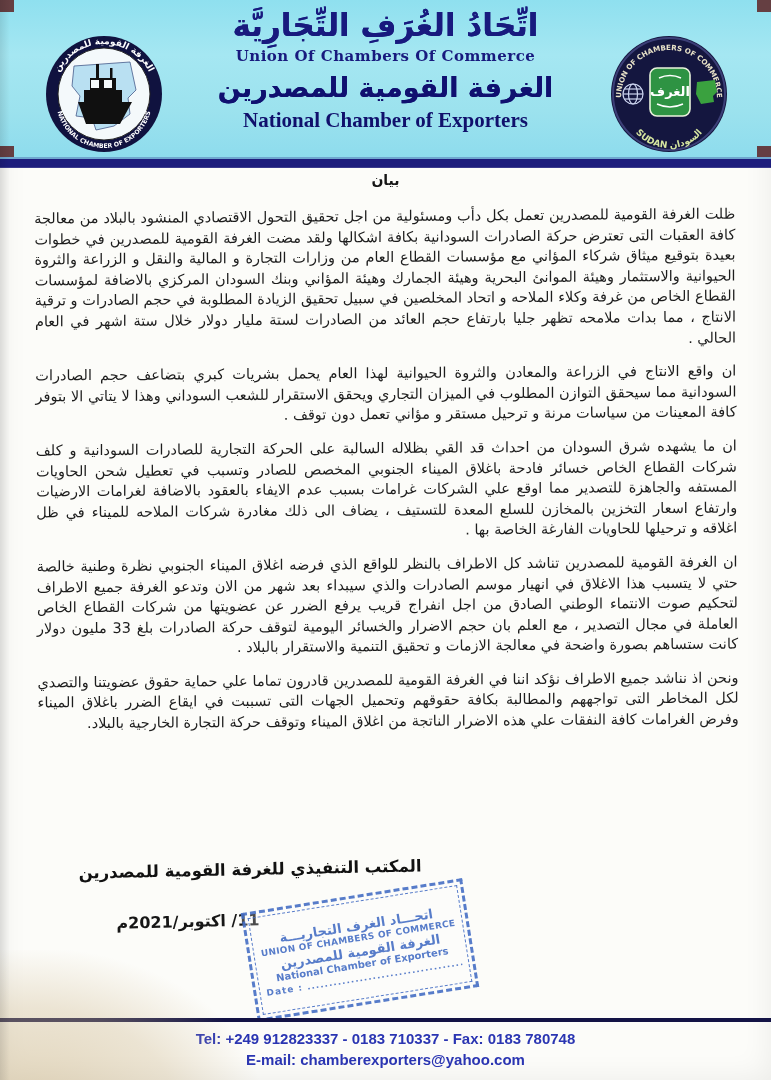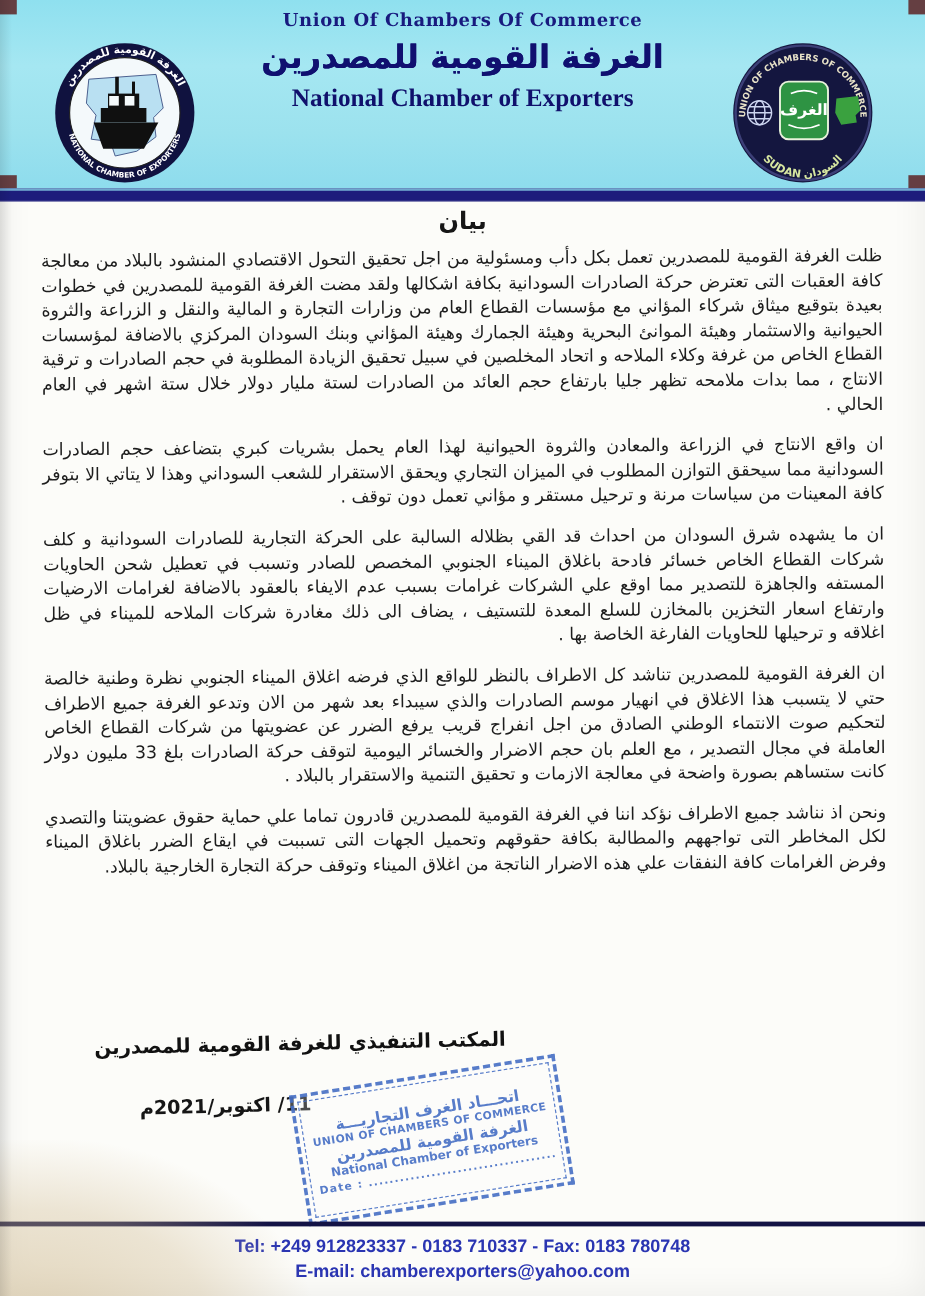--- a/index.html
+++ b/index.html
@@ -41,21 +41,21 @@
   .logo { position:absolute; top:34px; width:120px; height:120px; }
   .logo.left { left:44px; }
   .logo.right { right:42px; }
   .header-bar {
     position:absolute; top:157px; left:0; right:0; height:10px;
     background:#1d1d7c; border-top:2px solid #6fa7cf; box-shadow:0 1px 0 #3a3a8c;
   }
   
   .doc-title {
     position:absolute; top:172px; left:0; right:0; text-align:center;
-    font-size:20px; font-weight:bold; color:#161616; direction:rtl;
+    font-size:14px; font-weight:bold; color:#161616; direction:rtl;
   }
   .body-text {
     position:absolute; top:206px; left:36px; right:34px;
     direction:rtl; text-align:justify; color:#1d1d1d;
     font-size:14.5px; line-height:20.6px;
     transform:rotate(-0.4deg);
   }
   .para { margin-bottom:13px; }
   .signature {
     position:absolute; top:860px; left:55px; width:390px; text-align:center;
@@ -165,20 +165,21 @@
         <g>
           <rect x="-19" y="-26" width="40" height="48" rx="7" fill="#2e9343" stroke="#e9f3dc" stroke-width="1.6"></rect>
           <text x="1" y="2" text-anchor="middle" font-size="13" font-weight="bold" fill="#ffffff">الغرف</text>
           <path d="M -12 10 Q 1 16 14 10" stroke="#ffffff" stroke-width="1.4" fill="none"></path>
           <path d="M -10 -16 Q 1 -21 12 -16" stroke="#ffffff" stroke-width="1.4" fill="none"></path>
         </g>
       </svg>
     </div>
 
     <div class="header-center">
+      <div class="calligraphy">اتِّحَادُ الغُرَفِ التِّجَارِيَّة</div>
       <div class="union-en">Union Of Chambers Of Commerce</div>
       <div class="chamber-ar">الغرفة القومية للمصدرين</div>
       <div class="chamber-en">National Chamber of Exporters</div>
     </div>
   </div>
   <div class="header-bar"></div>
 
   <div class="doc-title">بيان</div>
 
   <div class="body-text">

